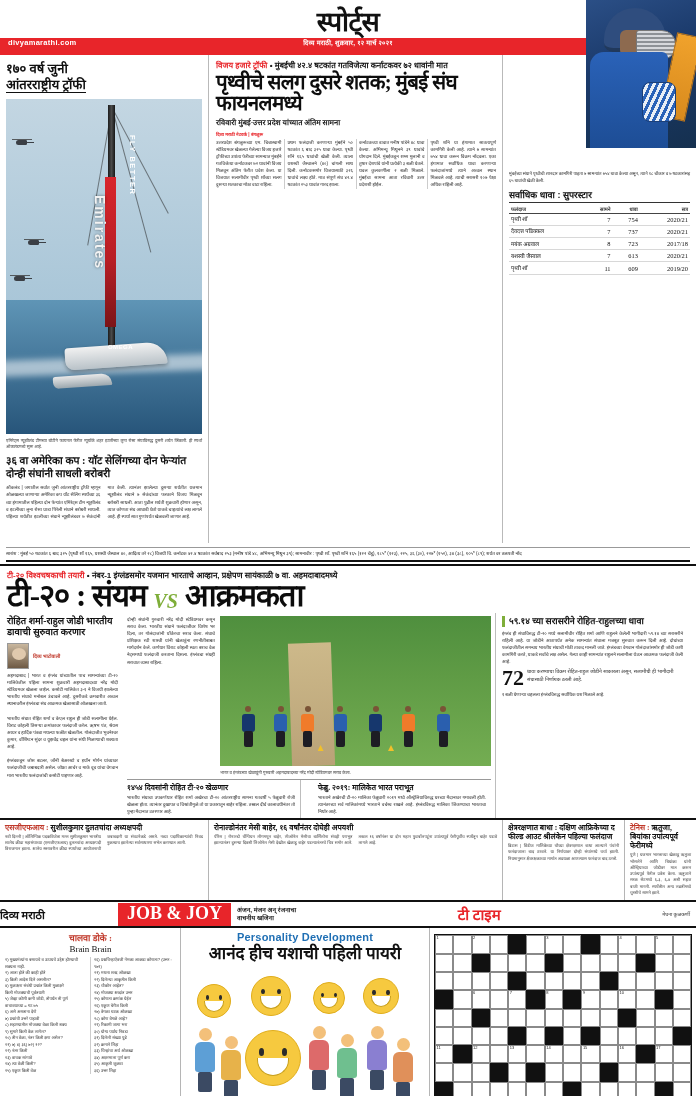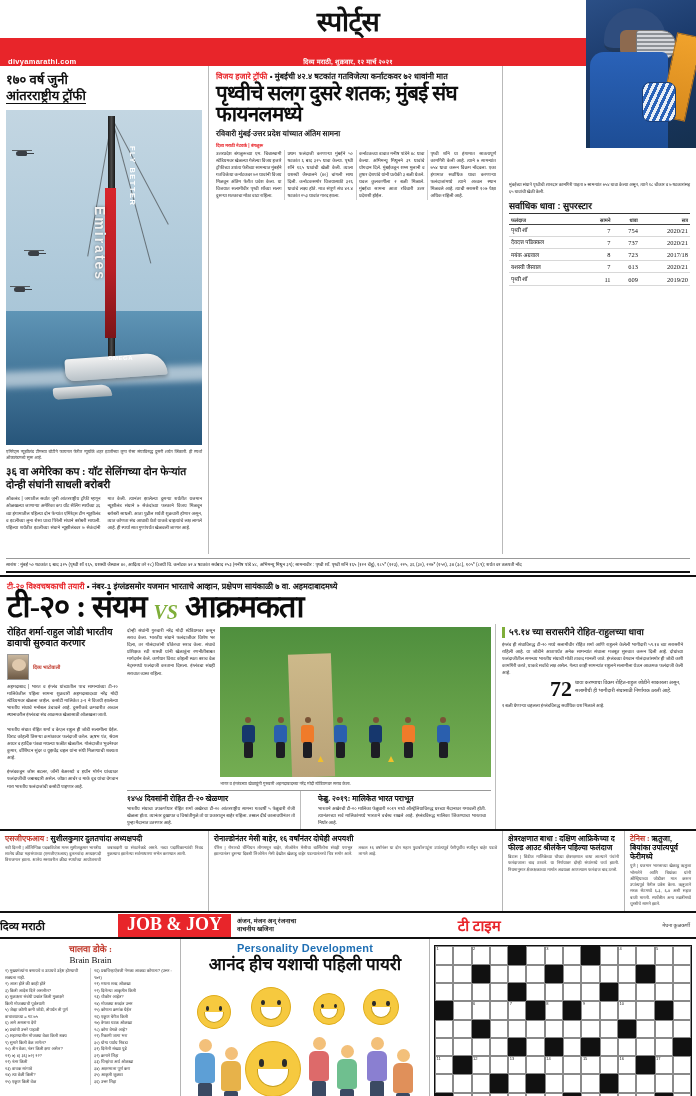--- a/index.html
+++ b/index.html
@@ -16,22 +16,22 @@
   .masthead-title {
     position:absolute; left:0; right:0; top:2px;
     text-align:center; font-family:"Liberation Serif", serif;
     font-weight:bold; font-size:27px; letter-spacing:-0.5px; color:#111;
   }
   .masthead-edition {
     position:absolute; right:42px; top:18px;
     font-size:8px; font-weight:bold; color:#222;
   }
   .redbar {
-    position:relative; height:28px; background:#e8252a; display:flex;
-    align-items:flex-end; color:#fff;
+    position:relative; height:17px; background:#e8252a; display:flex;
+    align-items:flex-start; color:#fff;
   }
   .redbar .site { font-size:7.5px; font-weight:bold; padding-left:8px; letter-spacing:.3px;}
   .redbar .dateline {
     position:absolute; left:0; right:0; text-align:center;
     font-size:6.5px; font-weight:bold; letter-spacing:.2px;
   }
   .redbar .pageno {
     position:absolute; right:40px; top:0; bottom:0; width:12px;
     background:#111; color:#fff; font-size:7px; font-weight:bold;
     display:flex; align-items:center; justify-content:center;
@@ -237,21 +237,21 @@
   .stat-row { display:flex; border-top:1px solid #999; margin-top:3px; }
   .stat-cell { flex:1; padding:3px 5px 2px 0; }
   .stat-cell + .stat-cell { border-left:1px solid #bdbdbd; padding-left:17px; }
   .stat-cell h4 {
     font-family:"Liberation Serif", serif; font-size:7.6px; color:#111;
     line-height:1.2; margin-bottom:2px;
   }
   .bignum-box { display:flex; gap:3px; align-items:flex-start; margin-top:3px; }
   .bignum {
     font-family:"Liberation Serif", serif; font-weight:bold; font-size:22px;
-    color:#111; line-height:.9;margin-left:48px;
+    color:#111; line-height:.9;
   }
   .bignum-txt { font-size:5px; line-height:1.45; color:#2b2b2b; }
   .r-head {
     font-family:"Liberation Serif", serif; font-weight:bold; font-size:9px;
     color:#111; line-height:1.22; border-left:3px solid #7fae3a; padding-left:4px;
   }
 
   
   .strip { display:flex; border-top:2px solid #111; border-bottom:2px solid #111; }
   .strip-col { padding:3px 5px 4px; border-left:1px solid #b5b5b5; }

